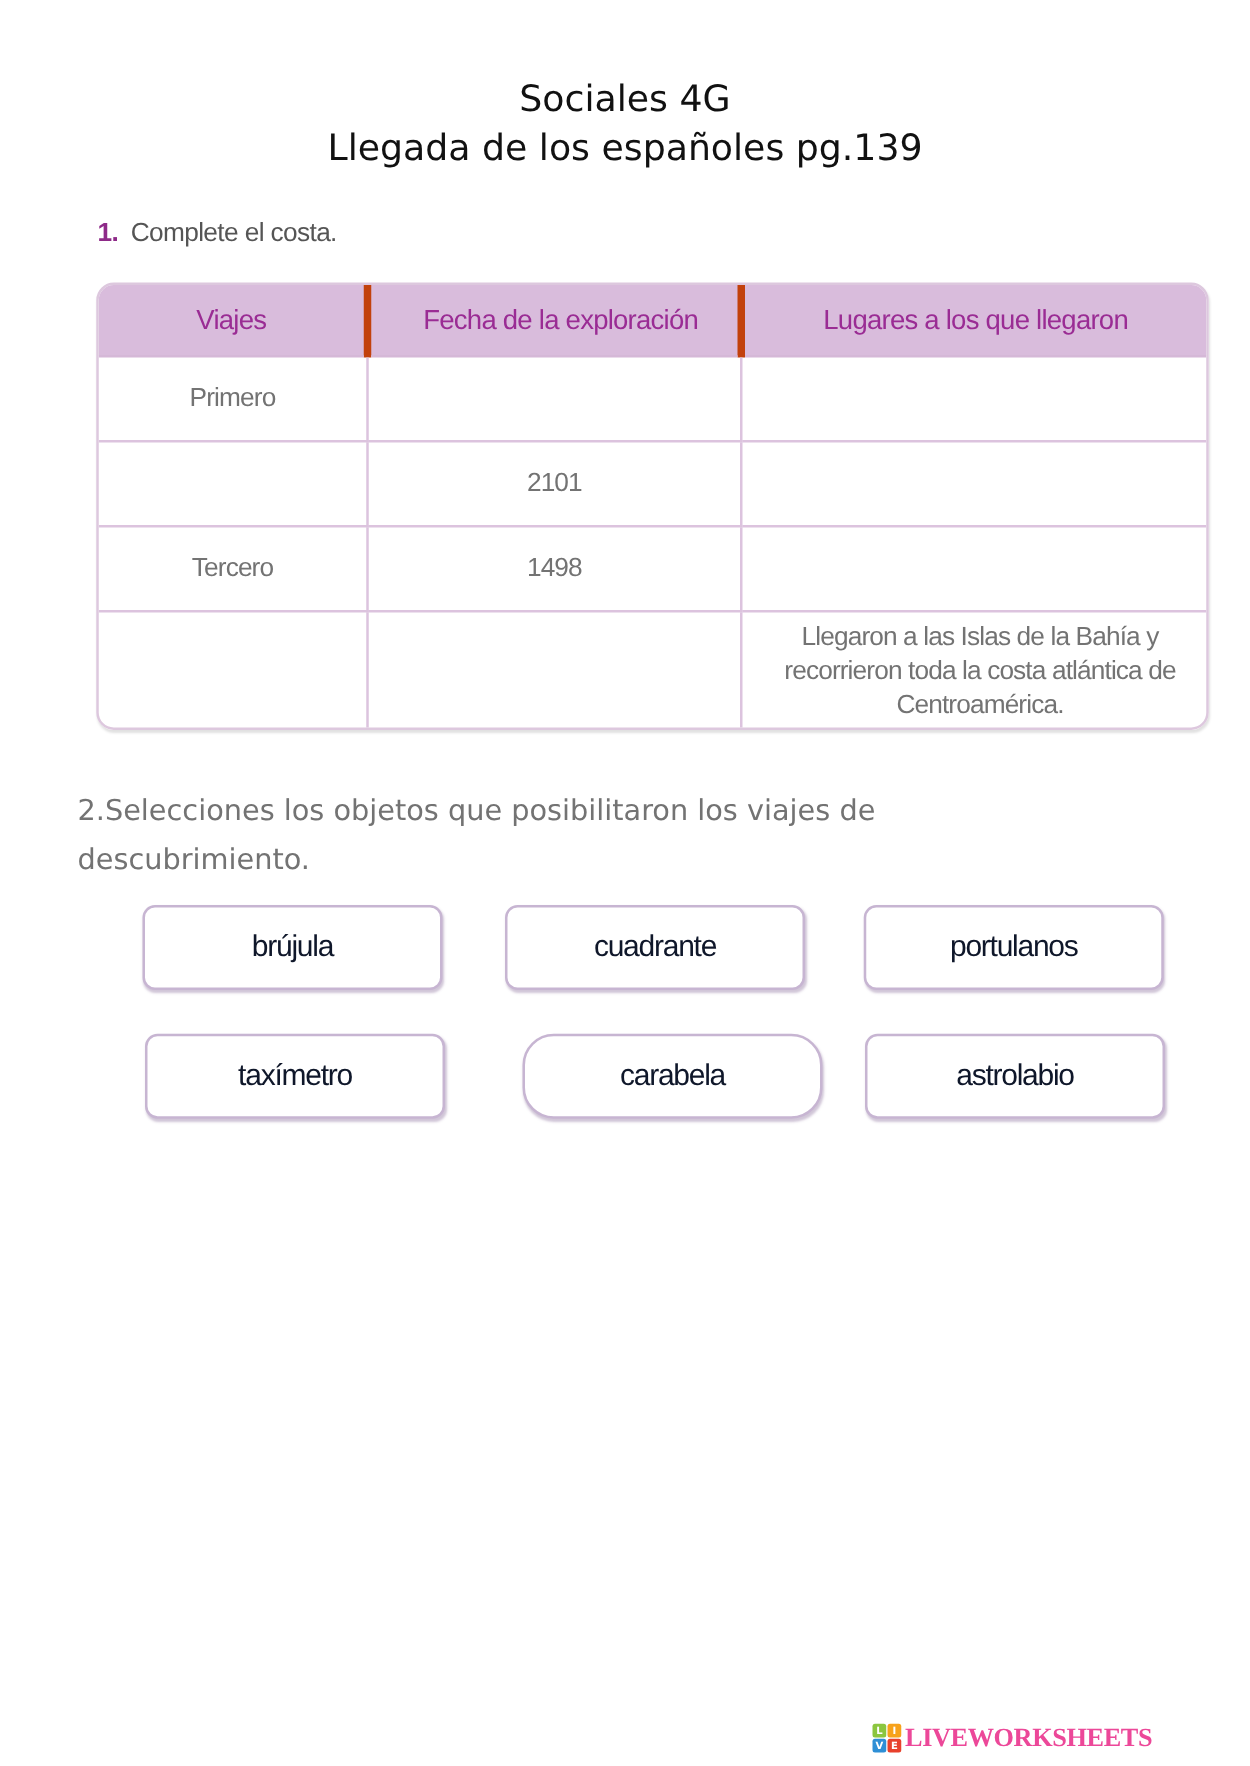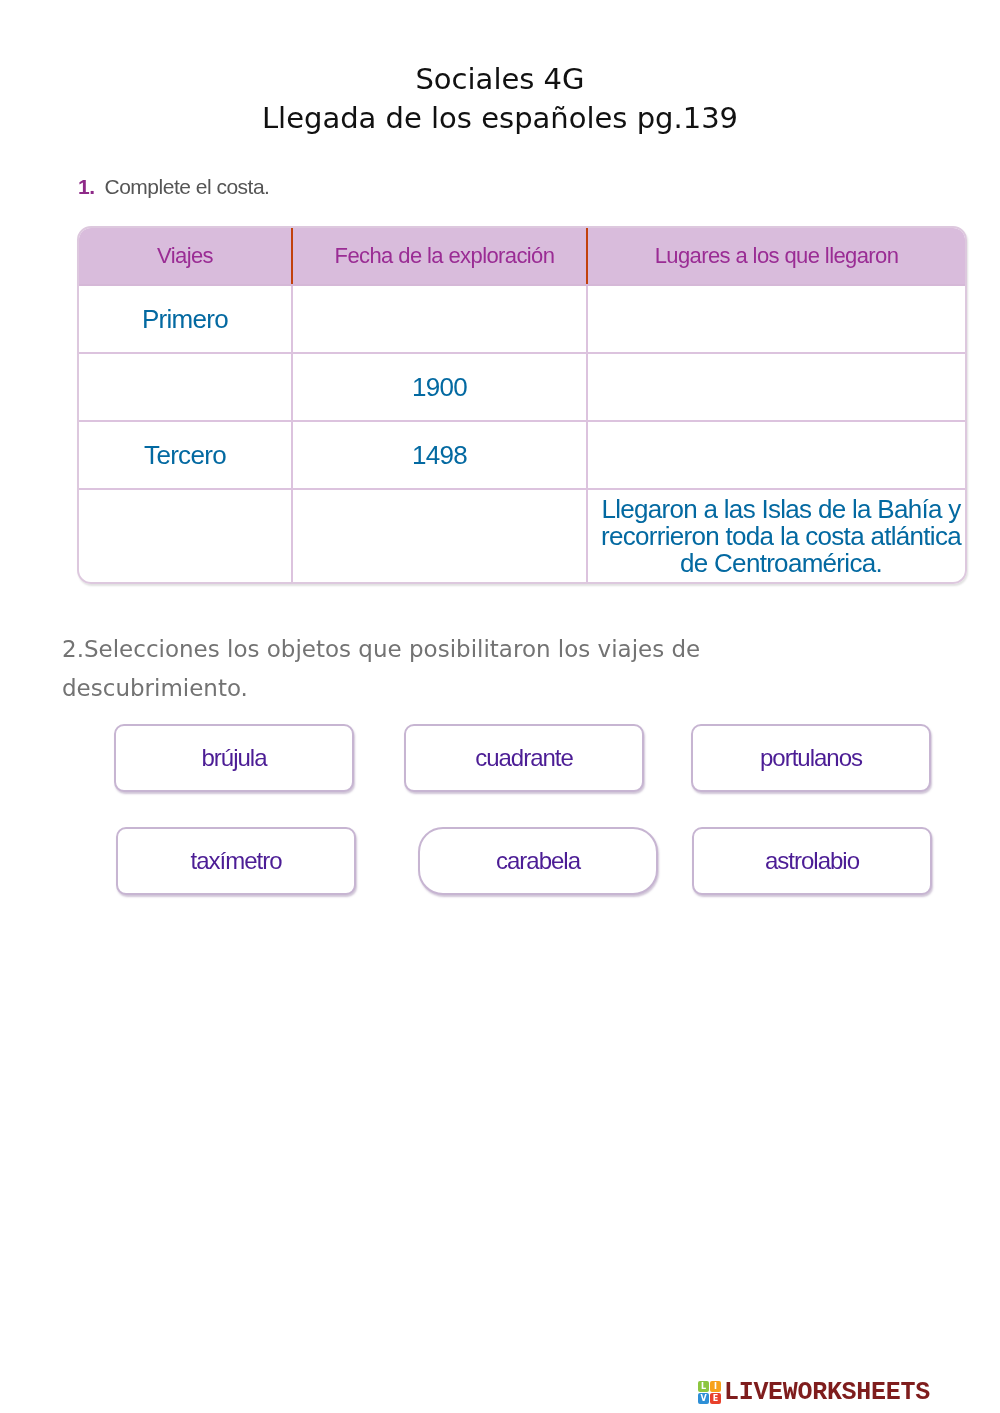--- a/index.html
+++ b/index.html
@@ -2,33 +2,33 @@
 <html><head>
   <meta charset="utf-8">
   <style>
     html, body { margin: 0; padding: 0; background: #ffffff; }
     body { width: 1000px; height: 1413px; position: relative; overflow: hidden; font-family: "DejaVu Sans", sans-serif; color: #111; }
     .title-block { position: absolute; top: 60px; left: 0; width: 1000px; text-align: center; font-family: "DejaVu Sans", sans-serif; font-size: 29px; line-height: 39px; color: #111; }
     .q1 { position: absolute; left: 78px; top: 175px; font-family: "Liberation Sans", sans-serif; font-size: 21px; color: #555; letter-spacing: -0.5px; }
     .q1 .num { color: #8e2a88; font-weight: bold; margin-right: 10px; }
     .table-wrap { position: absolute; left: 77px; top: 226px; width: 886px; height: 354px; border: 2px solid #ddc8de; border-radius: 14px; overflow: hidden; box-shadow: 1px 2px 2px rgba(0,0,0,0.12); }
     table { border-collapse: collapse; width: 100%; height: 100%; font-family: "Liberation Sans", sans-serif; }
-    th { background: #d9bcdc; color: #9a2c94; font-weight: normal; font-size: 22px; height: 54px; letter-spacing: -0.6px; border-right: 2px solid #c2410c; border-bottom: 2px solid #d5b8d7; }
+    th { background: #d9bcdc; color: #9a2c94; font-weight: normal; font-size: 22px; height: 54px; letter-spacing: -0.6px; border-right: 6px solid #c2410c; border-bottom: 2px solid #d5b8d7; }
     th:last-child, td:last-child { border-right: none; }
-    td { border-right: 2px solid #dcc3de; border-bottom: 2px solid #dcc3de; font-size: 26px; color: #0369a1; text-align: center; letter-spacing: -0.7px; }
+    td { border-right: 2px solid #dcc3de; border-bottom: 2px solid #dcc3de; font-size: 21px; color: #737373; text-align: center; letter-spacing: -0.7px; }
     tr:last-child td { border-bottom: none; text-align: center; }
     td.left { text-align: left; padding-left: 10px; line-height: 27px; }
     .c1 { width: 210px; } .c2 { width: 281px; padding-left: 11px; }
     tr.r { height: 68px; } tr.rlast { height: 94px; }
     .q2 { position: absolute; left: 62px; top: 630px; width: 760px; font-family: "DejaVu Sans", sans-serif; font-size: 23px; line-height: 39px; color: #737373; }
-    .opt { position: absolute; width: 236px; height: 64px; border: 2px solid #c7b5d2; border-radius: 10px; box-shadow: 1px 2px 2px rgba(120,90,140,0.35); display: flex; align-items: center; justify-content: center; font-family: "Liberation Sans", sans-serif; font-size: 24px; color: #4c1d95; letter-spacing: -1px; cursor: pointer; background: #fff; }
+    .opt { position: absolute; width: 236px; height: 64px; border: 2px solid #c7b5d2; border-radius: 10px; box-shadow: 1px 2px 2px rgba(120,90,140,0.35); display: flex; align-items: center; justify-content: center; font-family: "Liberation Sans", sans-serif; font-size: 24px; color: #0f172a; letter-spacing: -1px; cursor: pointer; background: #fff; }
     .brand { position: absolute; left: 698px; top: 1378px; display: flex; align-items: center; }
     .logo { display: grid; grid-template-columns: 11px 11px; grid-template-rows: 11px 11px; gap: 1px; margin-right: 3px; }
     .logo span { font-family: "DejaVu Sans", sans-serif; font-size: 8px; font-weight: bold; color: #fff; display: flex; align-items: center; justify-content: center; border-radius: 2px; }
-    .brand-text { font-family: Liberation Mono, monospace; font-weight: bold; font-size: 25px; color: #7f1d1d; letter-spacing: -0.3px; }
+    .brand-text { font-family: Liberation Serif, serif; font-weight: bold; font-size: 21px; color: #ec4899; letter-spacing: -0.3px; }
   </style>
 </head>
 <body>
 
 <div class="title-block">
   <div>Sociales 4G</div>
   <div>Llegada de los españoles pg.139</div>
 </div>
 
 <div class="q1">
@@ -43,21 +43,21 @@
       <th class="c2">Fecha de la exploración</th>
       <th>Lugares a los que llegaron</th>
     </tr>
     <tr class="r">
       <td>Primero</td>
       <td></td>
       <td></td>
     </tr>
     <tr class="r">
       <td></td>
-      <td>1900</td>
+      <td>2101</td>
       <td></td>
     </tr>
     <tr class="r">
       <td>Tercero</td>
       <td>1498</td>
       <td></td>
     </tr>
     <tr class="rlast">
       <td></td>
       <td></td>

